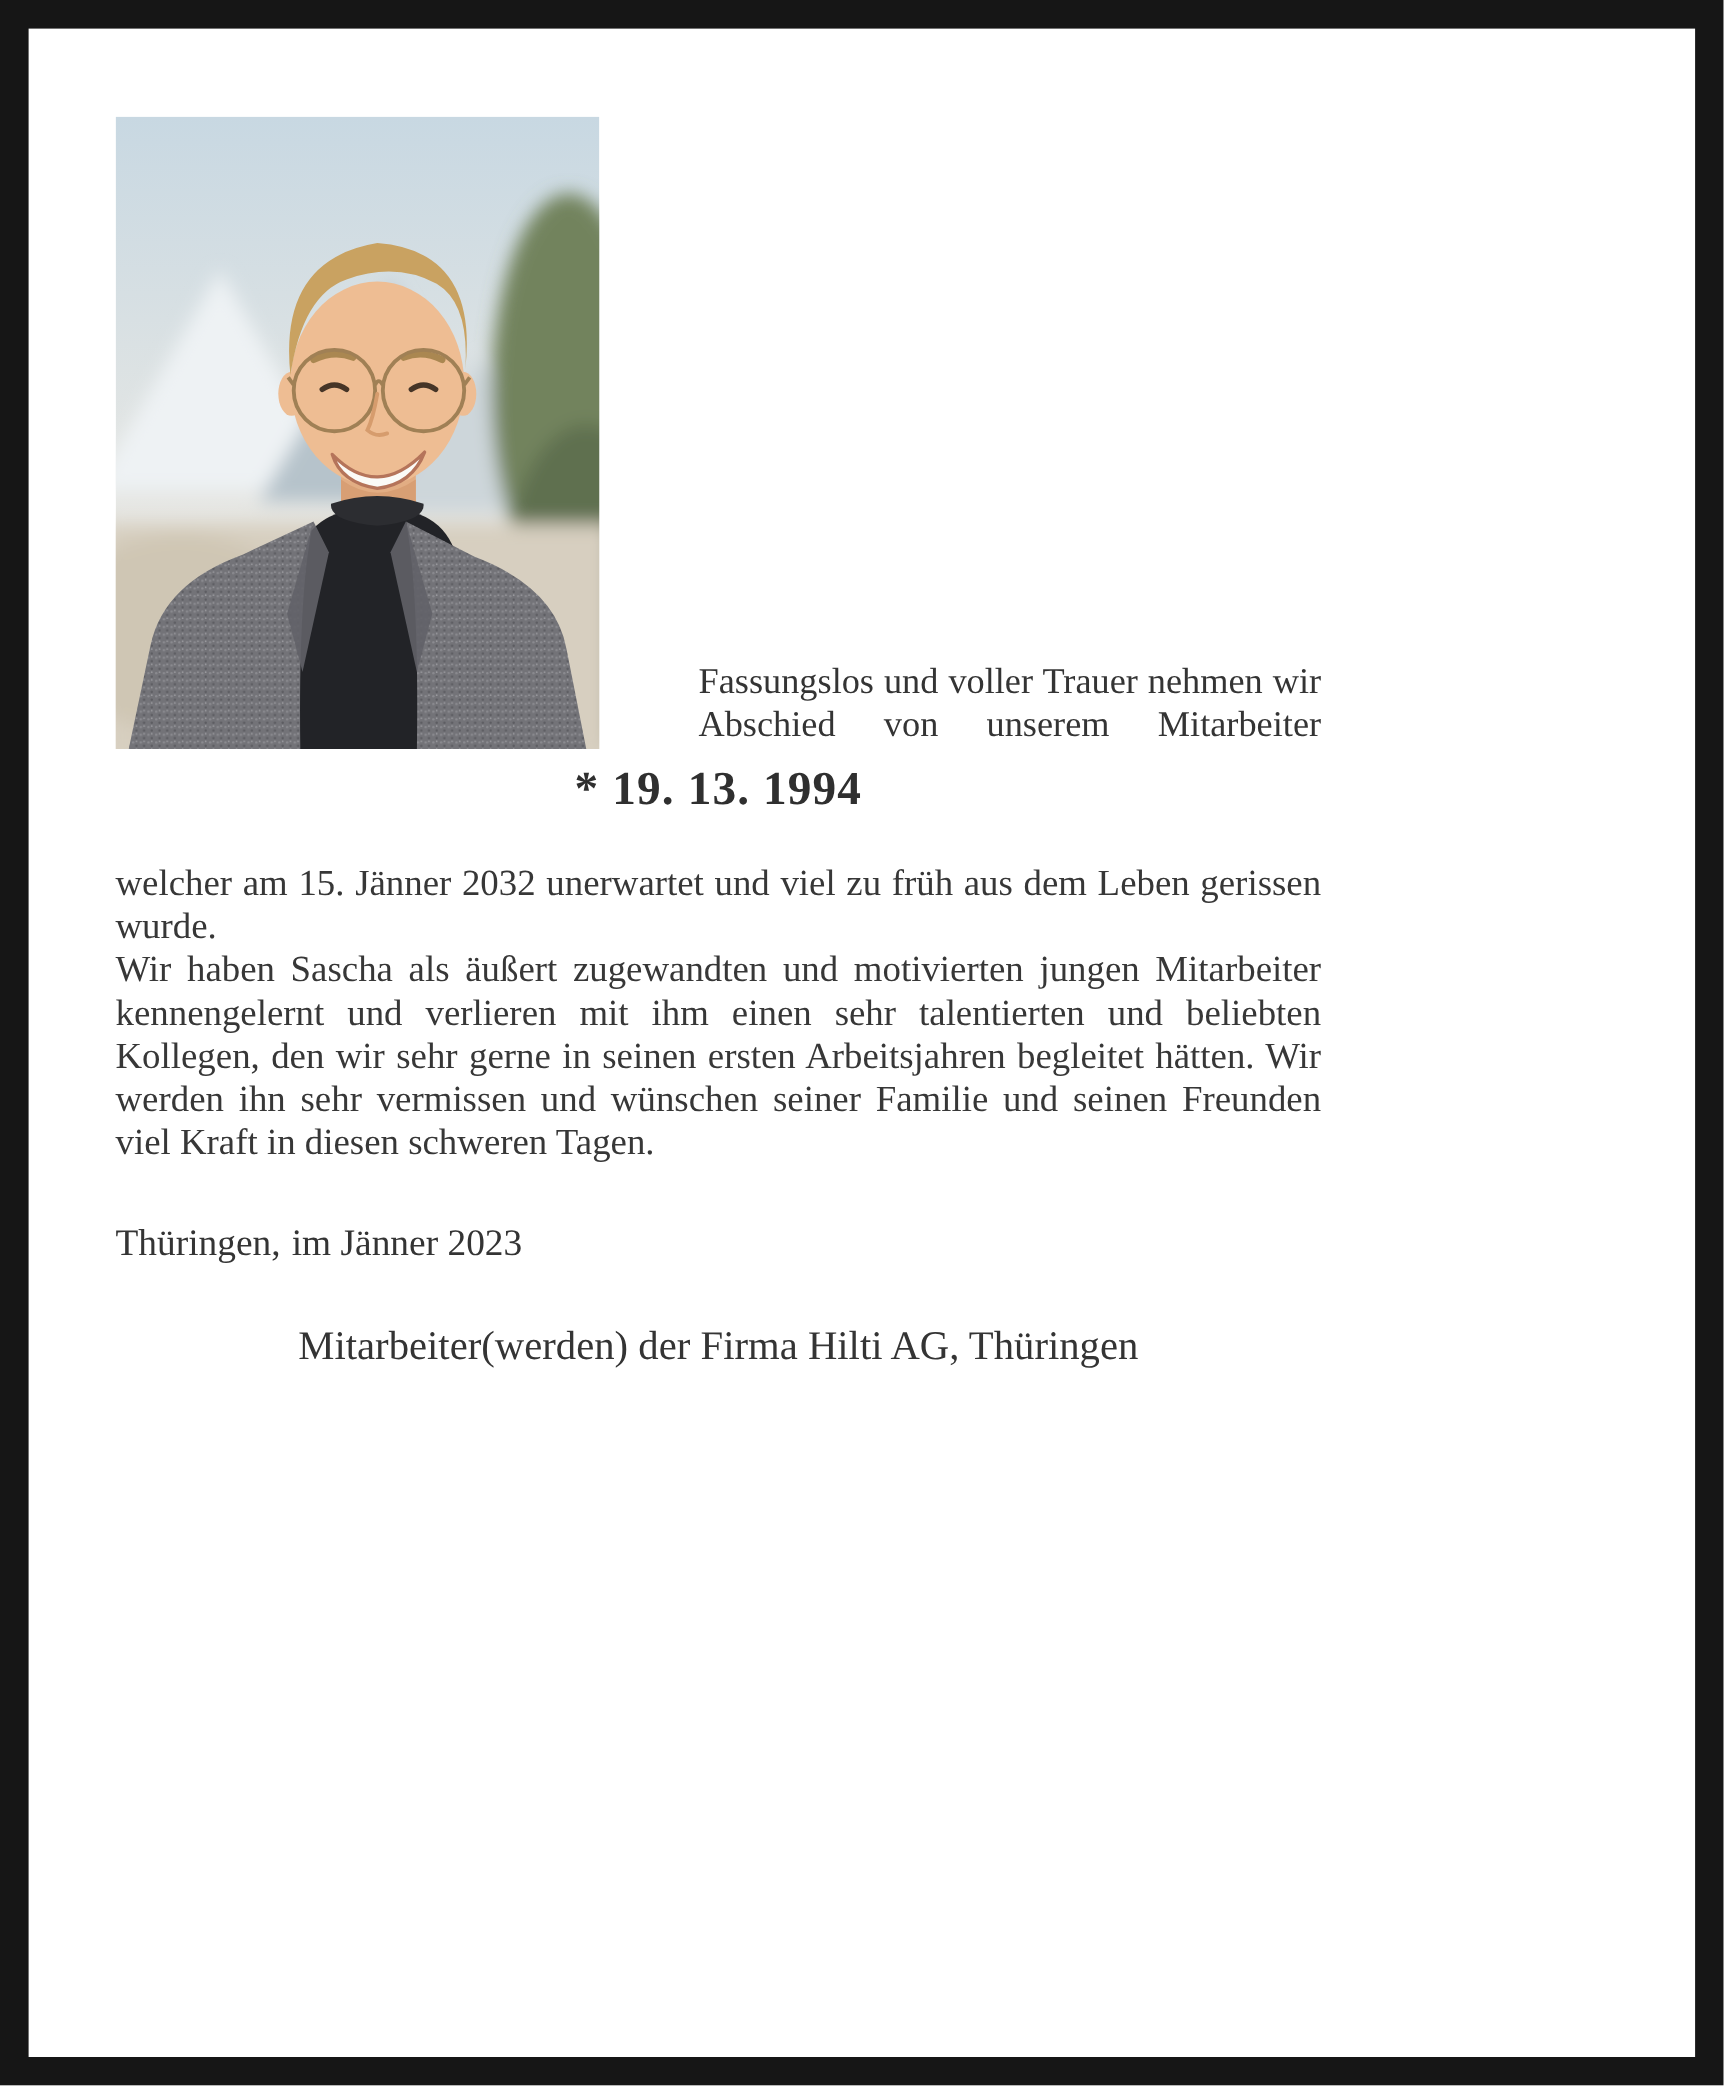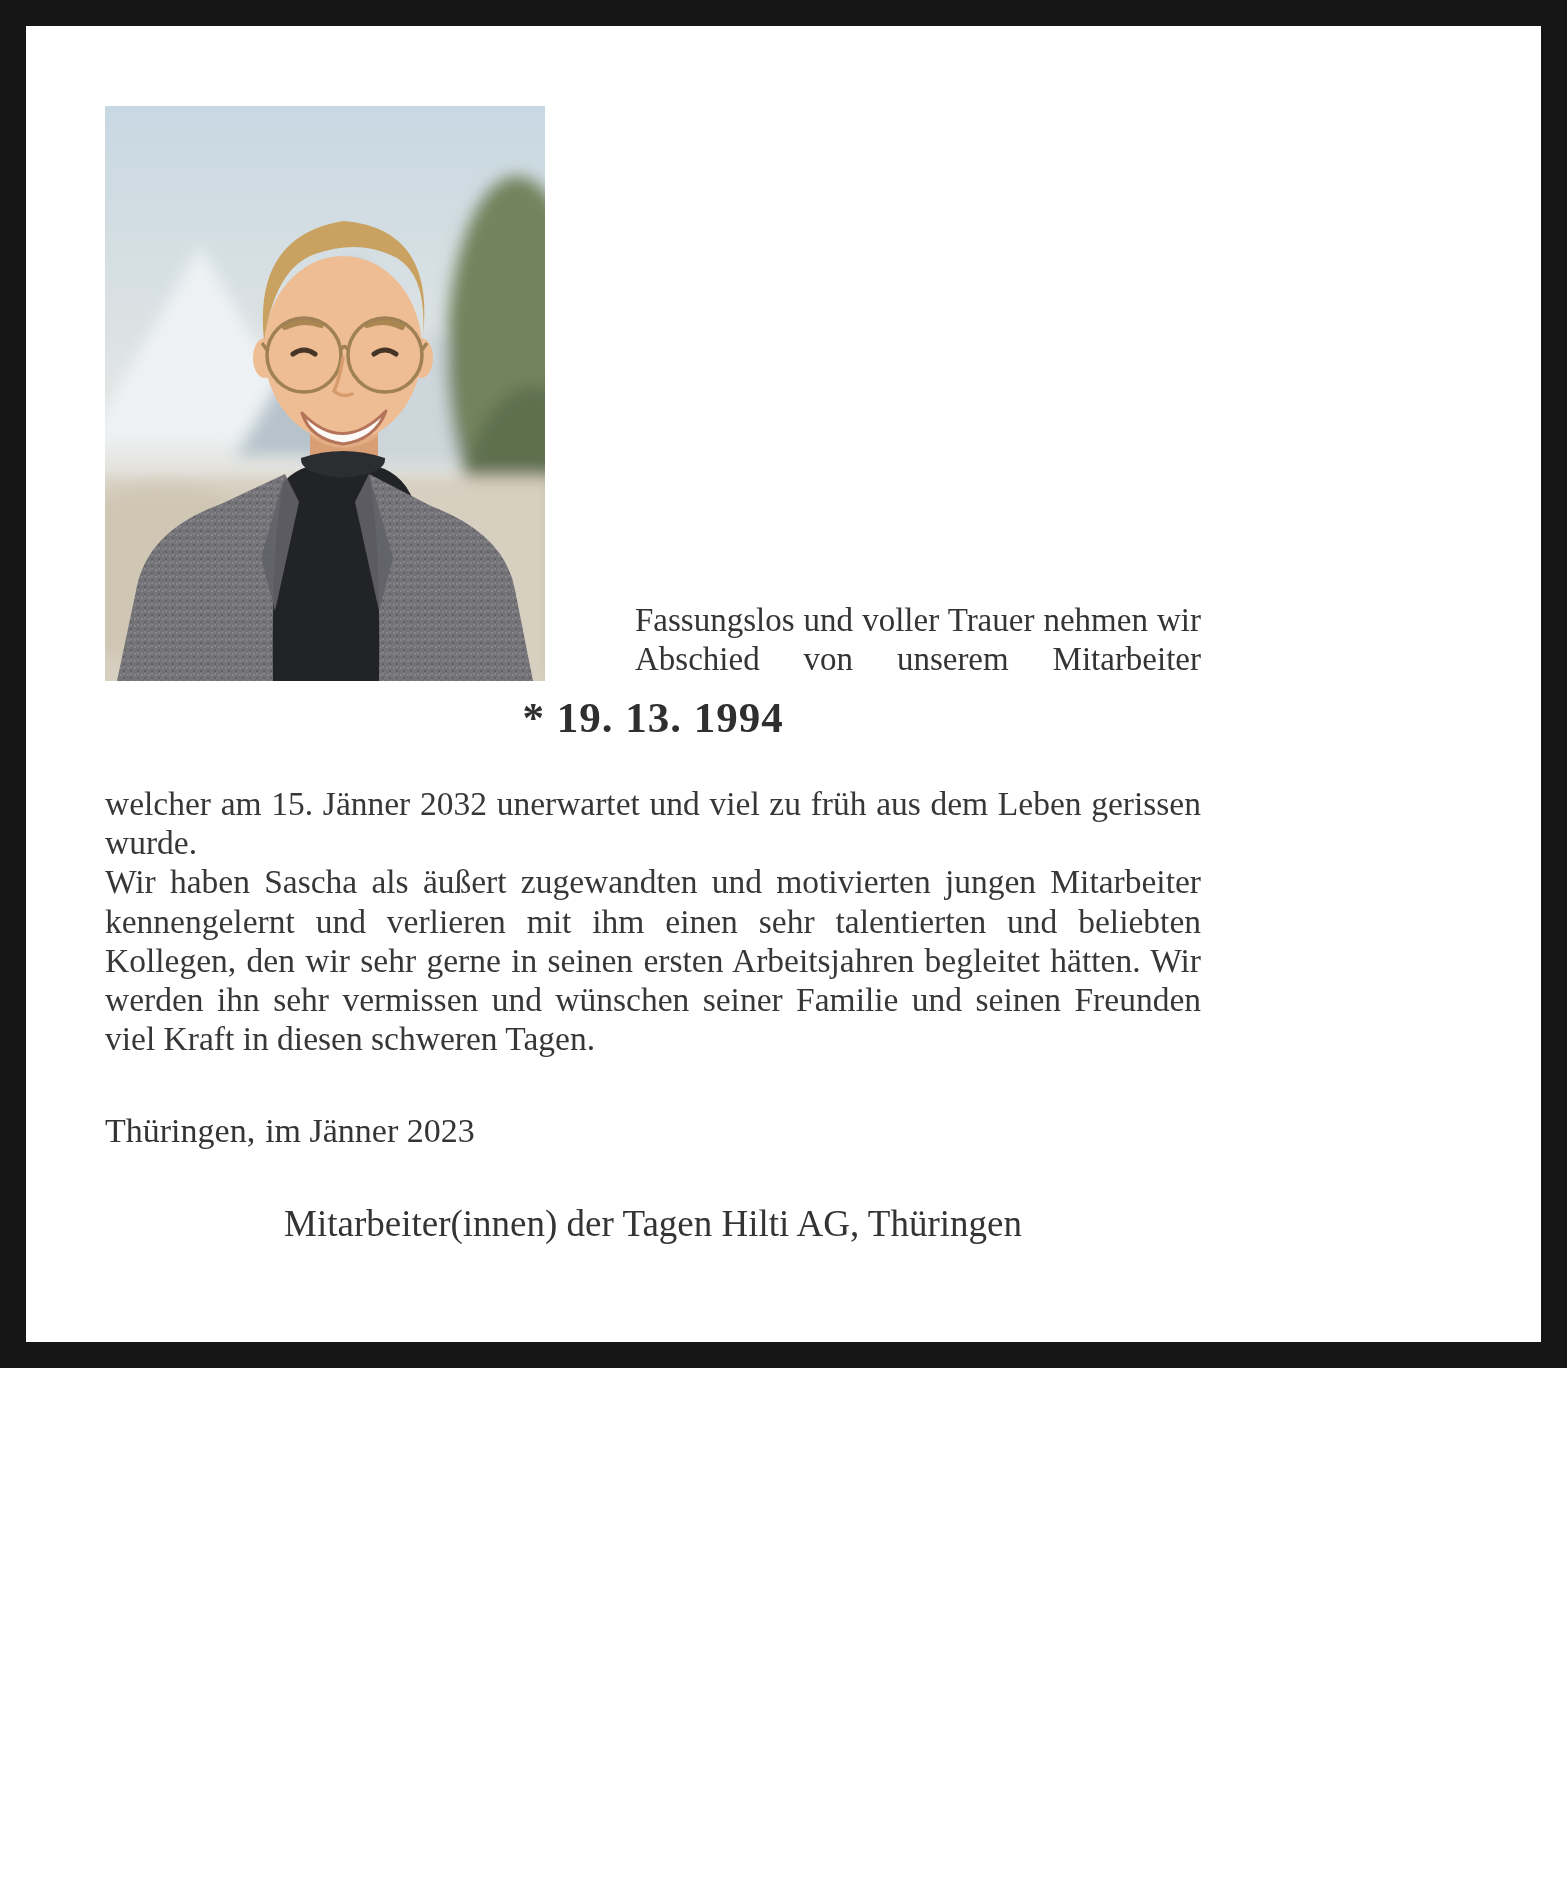--- a/index.html
+++ b/index.html
@@ -3,21 +3,21 @@
 <meta charset="utf-8">
 <style>
   html, body {
     margin: 0;
     padding: 0;
     background: #ffffff;
   }
   .page {
     position: relative;
     width: 1567px;
-    height: 1368px;
+    height: 1896px;
     box-sizing: border-box;
     background: #ffffff;
     border: 26px solid #161616;
     font-family: "Liberation Serif", "DejaVu Serif", serif;
     color: #3a3a3a;
     overflow: hidden;
   }
   .content {
     margin: 80px 0 0 79px;
     width: 1096px;
@@ -161,16 +161,16 @@
 
     <div class="body-text">
       <p>welcher am 15. Jänner 2032 unerwartet und viel zu früh aus dem Leben gerissen wurde.</p>
       <p>Wir haben Sascha als äußert zugewandten und motivierten jungen Mitarbeiter kennengelernt und verlieren mit ihm einen sehr talentierten und beliebten Kollegen, den wir sehr gerne in seinen ersten Arbeitsjahren begleitet hätten. Wir werden ihn sehr vermissen und wünschen seiner Familie und seinen Freunden viel Kraft in diesen schweren Tagen.</p>
     </div>
 
     <div class="place-line">
       <span class="place">Thüringen,</span><span class="date">im Jänner 2023</span>
     </div>
 
-    <div class="closing">Mitarbeiter(innen) der Tagen Hilti AG, Thüringen</div>
+    <div class="closing">Mitarbeiter(werden) der Firma Hilti AG, Thüringen</div>
 
   </div>
 </div>
 
 </body></html>

